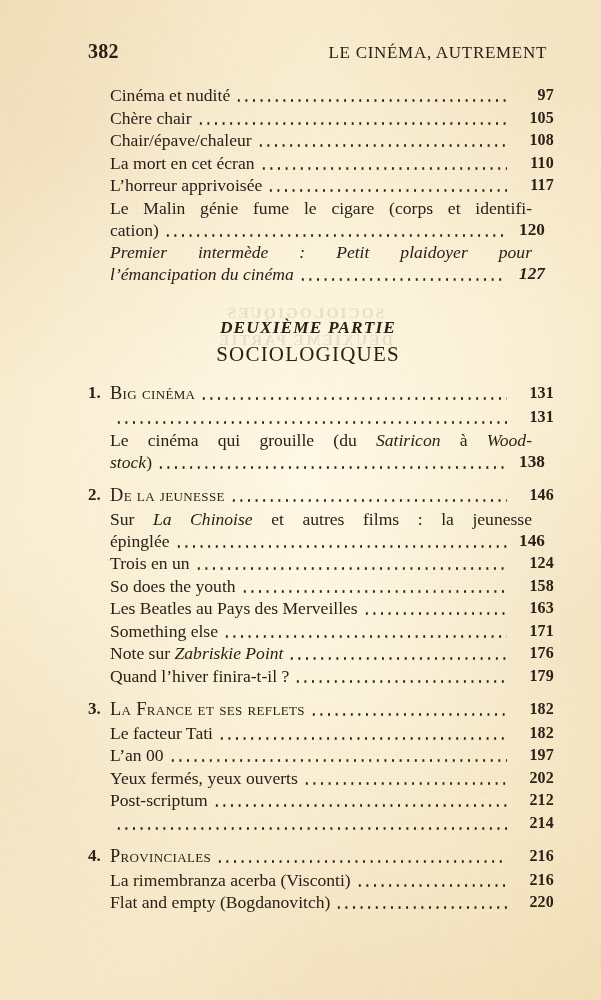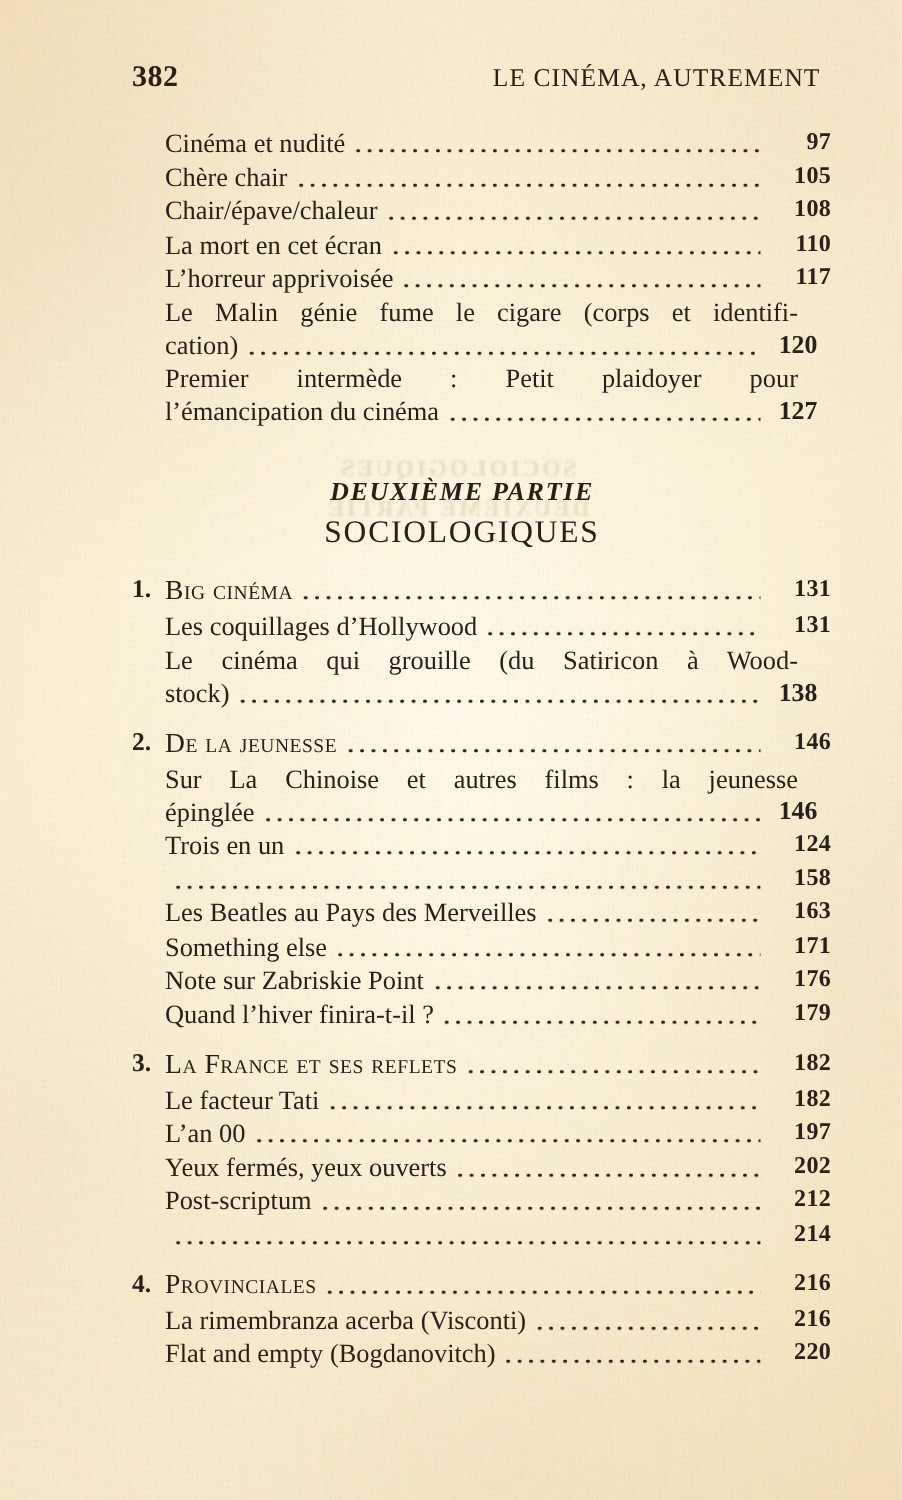--- a/index.html
+++ b/index.html
@@ -195,21 +195,21 @@
     background-position: left bottom;
     background-repeat: repeat-x;
   }
   .wrap .l2 .pg {
     flex: 0 0 44px;
     width: 44px;
     text-align: center;
     font-weight: 700;
     font-size: 17.2px;
   }
-  .ital { }
+  .ital { font-style: italic; }
 
   
   .partblock {
     margin: 30px 0 14px 0;
     text-align: center;
     padding-right: 26px;
   }
   .part-kicker {
     font-style: italic;
     font-weight: 700;
@@ -291,21 +291,20 @@
         <div class="part-title">SOCIOLOGIQUES</div>
       </div>
 
       <div class="entry sec">
         <span class="num">1.</span>
         <span class="txt">Big cinéma</span>
         <span class="leader"></span>
         <span class="pg">131</span>
       </div>
       <div class="entry lvl-sub">
-        <span class="txt">Les coquillages d’Hollywood</span>
         <span class="leader"></span>
         <span class="pg">131</span>
       </div>
       <div class="wrap">
         <span class="l1"><span>Le cinéma qui grouille (du </span><span class="ital">Satiricon</span><span> à </span><span class="ital">Wood-</span></span>
         <span class="l2">
           <span class="txt"><span class="ital">stock</span><span>)</span></span>
           <span class="leader"></span>
           <span class="pg">138</span>
         </span>
@@ -324,20 +323,21 @@
           <span class="leader"></span>
           <span class="pg">146</span>
         </span>
       </div>
       <div class="entry lvl-sub">
         <span class="txt">Trois en un</span>
         <span class="leader"></span>
         <span class="pg">124</span>
       </div>
       <div class="entry lvl-sub">
+        <span class="txt">So does the youth</span>
         <span class="leader"></span>
         <span class="pg">158</span>
       </div>
       <div class="entry lvl-sub">
         <span class="txt">Les Beatles au Pays des Merveilles</span>
         <span class="leader"></span>
         <span class="pg">163</span>
       </div>
       <div class="entry lvl-sub">
         <span class="txt">Something else</span>

